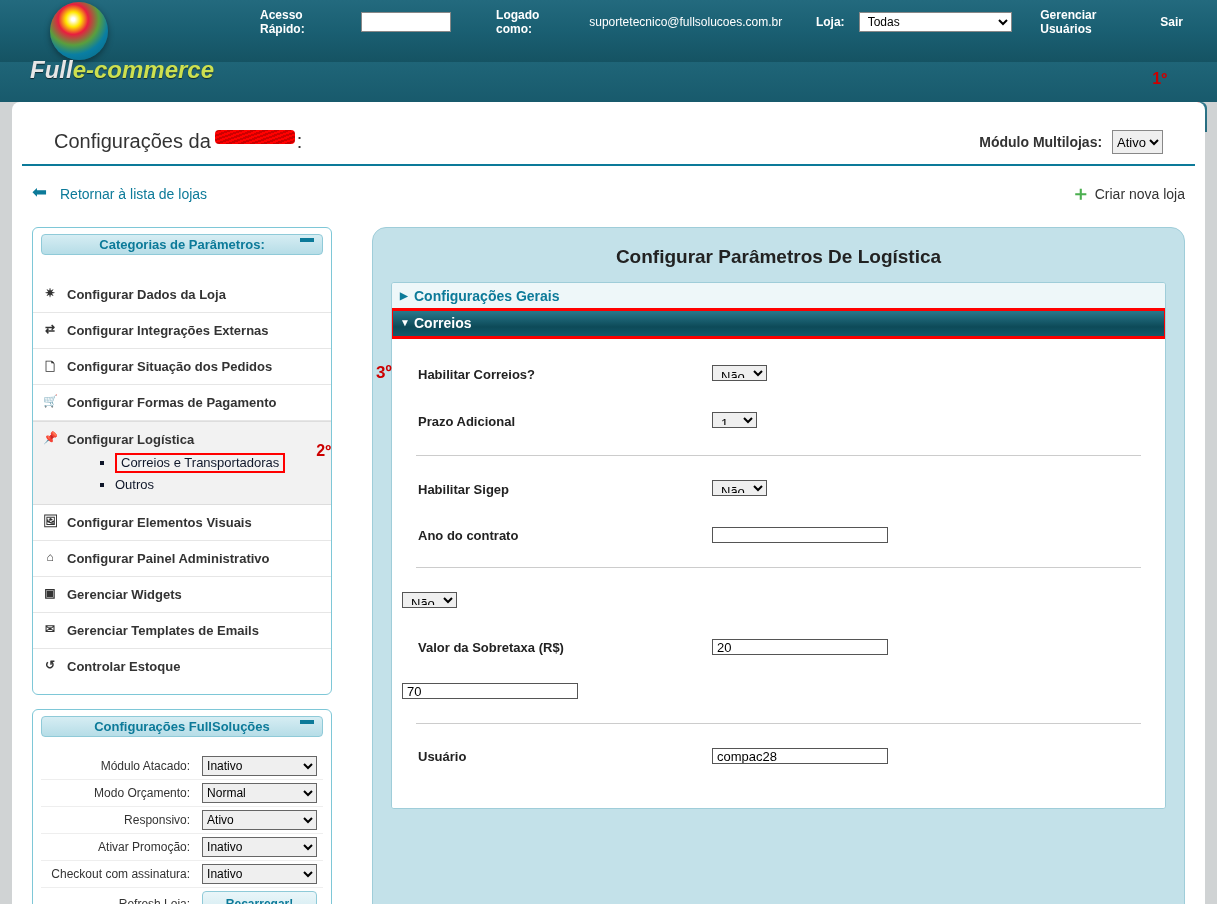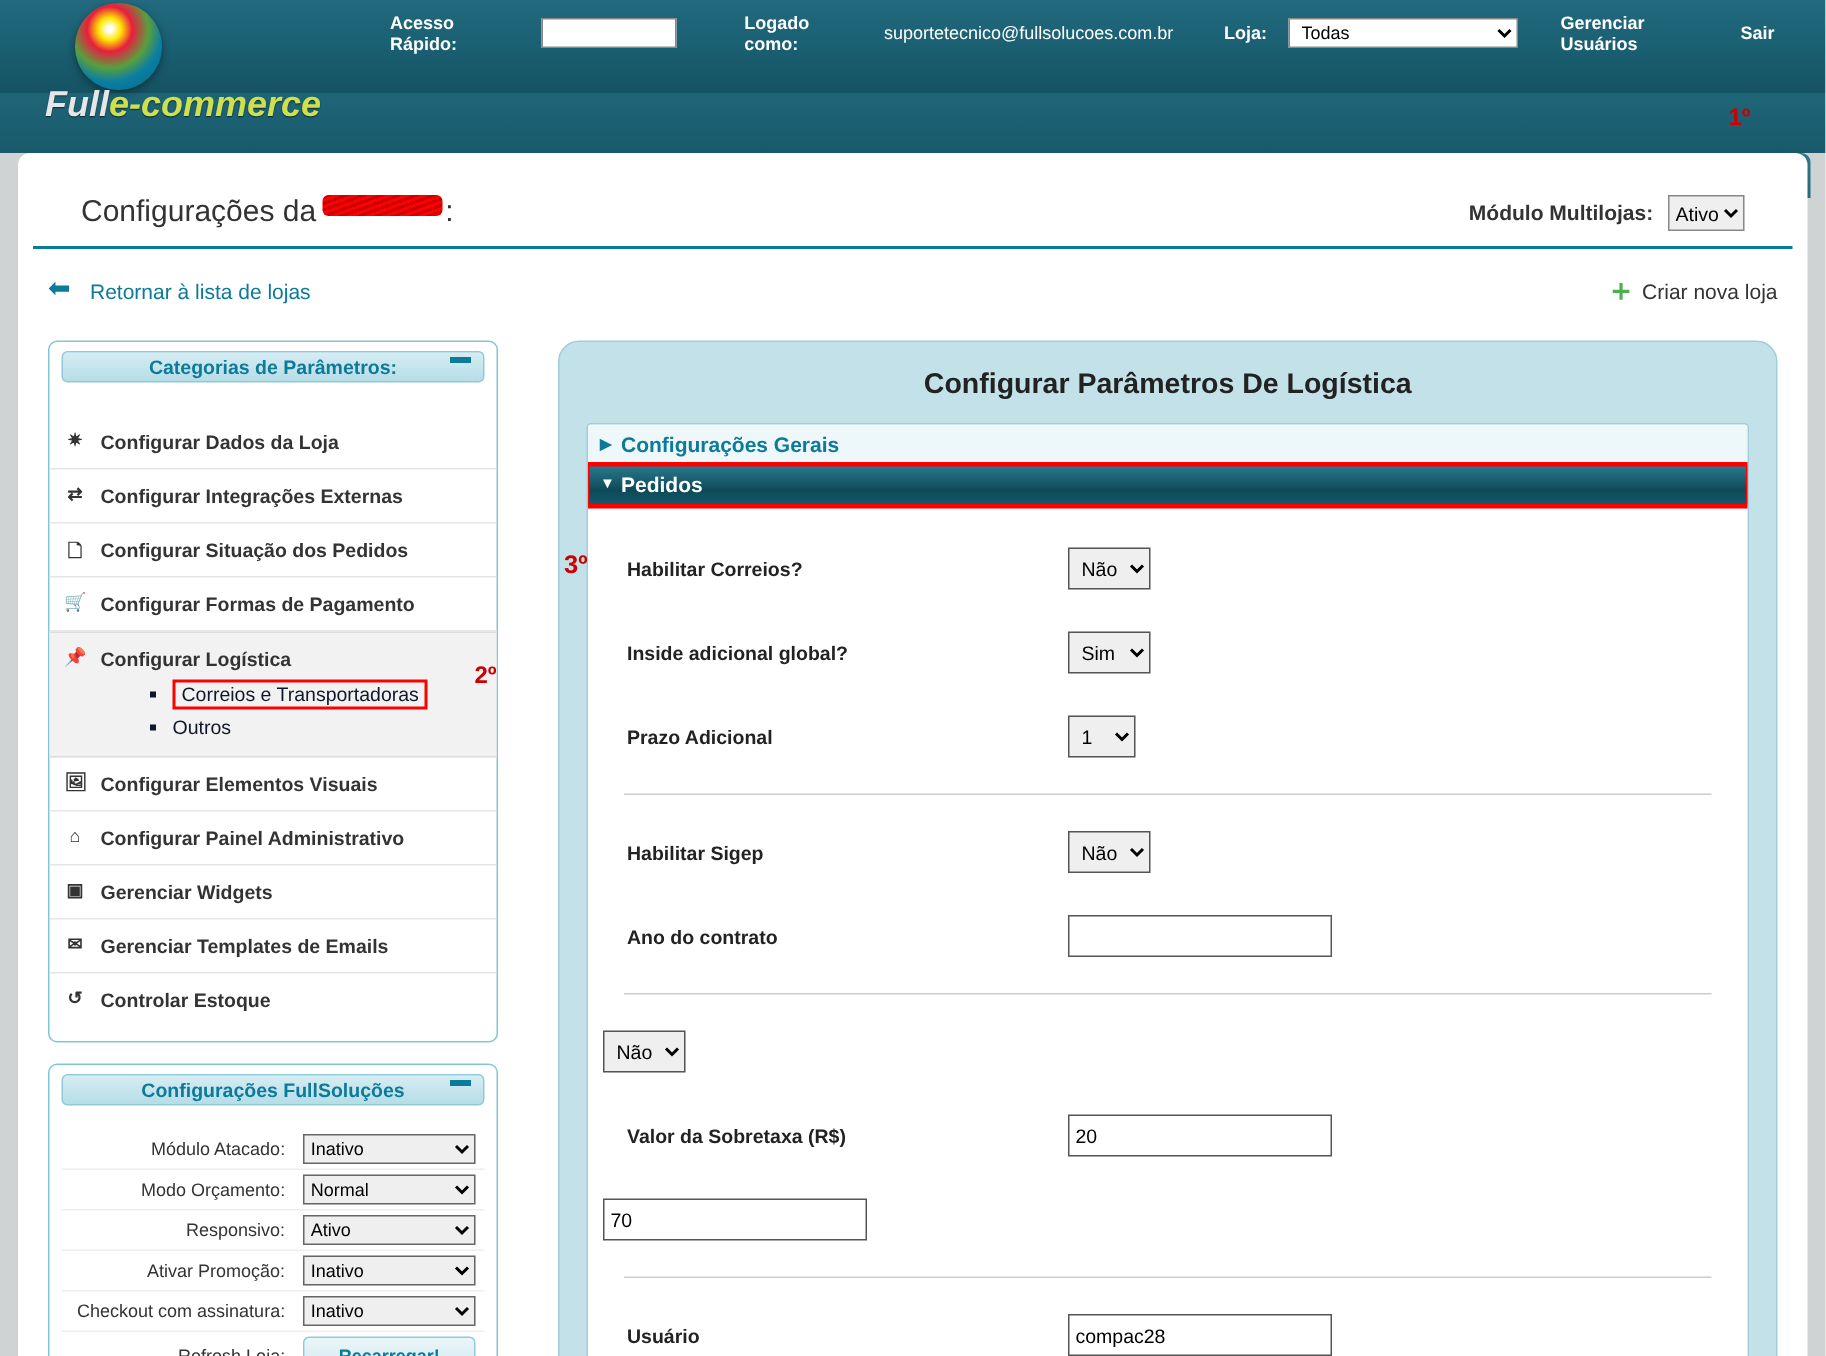--- a/index.html
+++ b/index.html
@@ -332,21 +332,21 @@
   .field-row label {
     width: 310px;
     font-weight: bold;
     font-size: 13px;
     color: #222;
     padding-left: 16px;
   }
   .field-row .ctrl select, .field-row .ctrl input {
     border: 1px solid #555;
     font-size: 13px;
-    height: 28px;
+    height: 16px;
     padding: 2px 4px;
     color: #000;
   }
   .field-row .ctrl select { min-width: 55px; }
   .field-row .ctrl input { width: 176px; }
   hr.sep {
     border: none; border-top: 1px solid #ccc;
     margin: 10px 14px;
   }
 </style>
@@ -482,33 +482,29 @@
       <div class="param-panel">
         <h2>Configurar Parâmetros De Logística</h2>
 
         <div class="accordion-group">
           <div class="acc-head">
             <span class="tri">▶</span>
             <span>Configurações Gerais</span>
           </div>
           <div class="acc-head open hot">
             <span class="tri">▼</span>
-            <span>Pedidos</span>
+            <span>Correios</span>
           </div>
 
           <div class="acc-body">
 
             <div class="field-row">
               <span class="annot-3" style="position:absolute;margin-left:-26px;margin-top:-4px">3º</span>
               <label>Habilitar Correios?</label>
               <div class="ctrl"><select><option>Não</option></select></div>
-            </div>
-            <div class="field-row">
-              <label>Inside adicional global?</label>
-              <div class="ctrl"><select><option>Sim</option></select></div>
             </div>
             <div class="field-row">
               <label>Prazo Adicional</label>
               <div class="ctrl"><select style="min-width:45px"><option>1</option></select></div>
             </div>
             <hr class="sep">
             <div class="field-row">
               <label>Habilitar Sigep</label>
               <div class="ctrl"><select><option>Não</option></select></div>
             </div>

